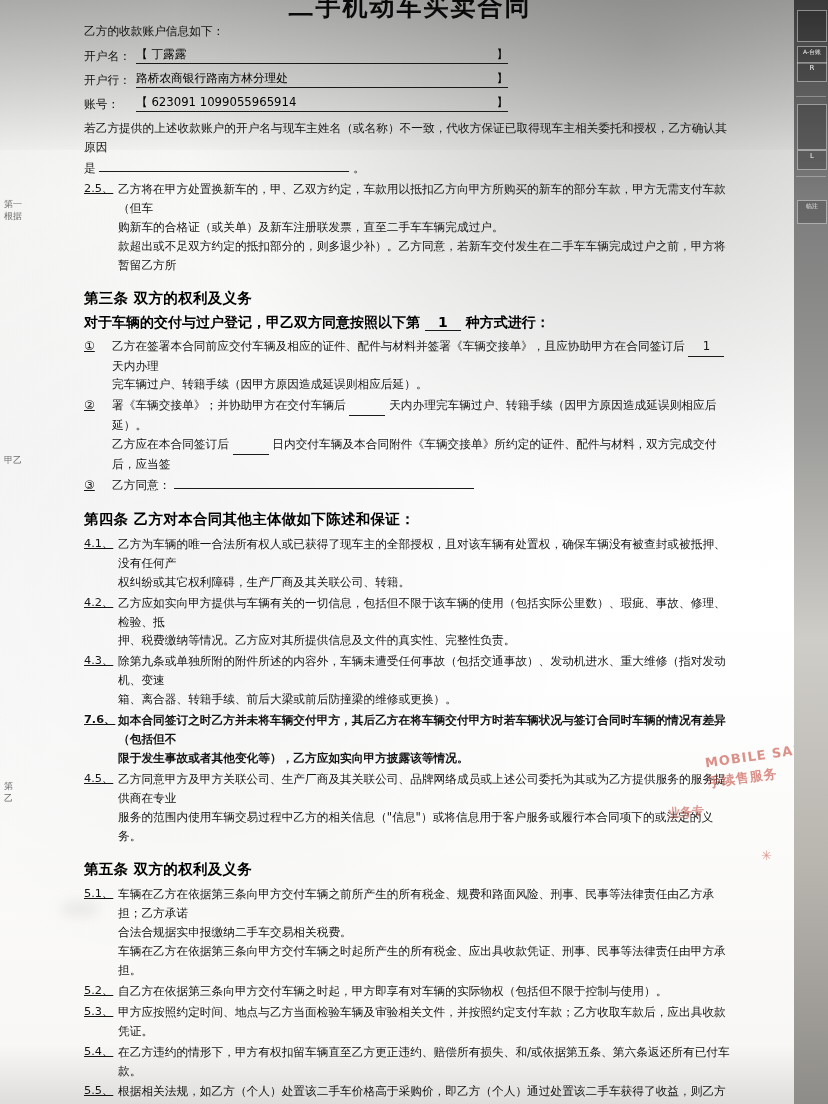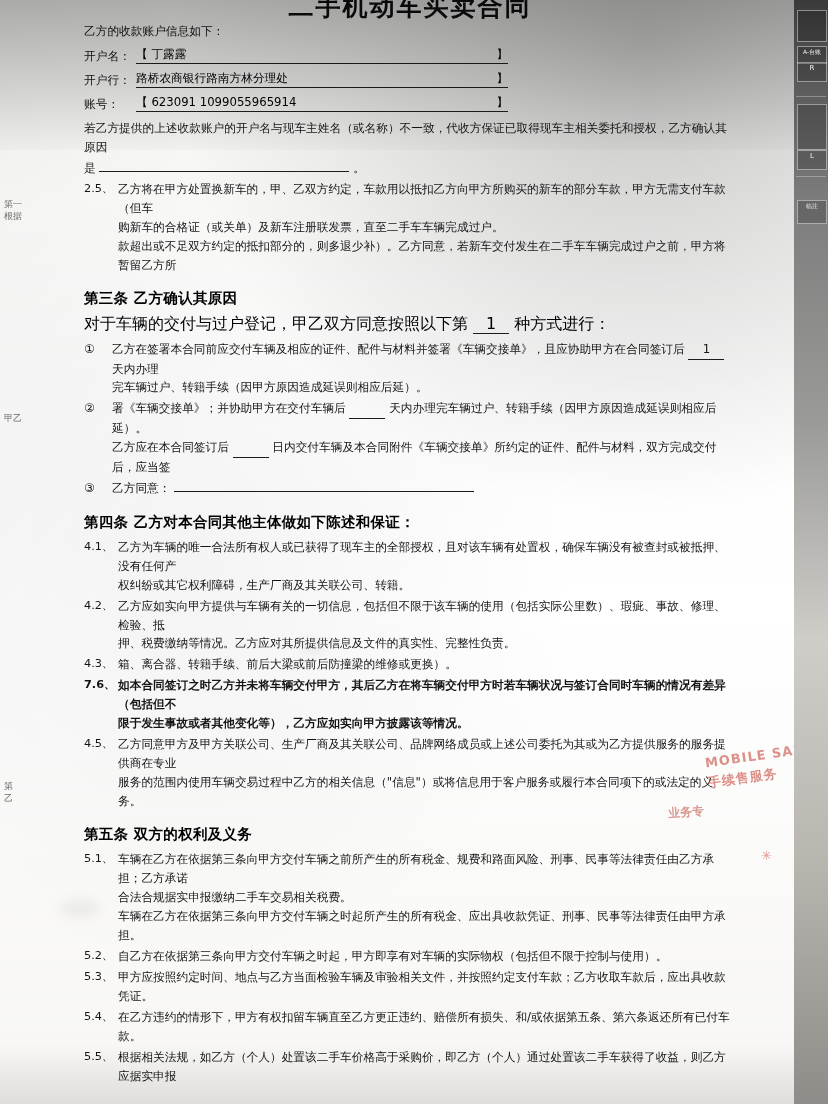--- a/index.html
+++ b/index.html
@@ -61,30 +61,30 @@
     color:#0d0d0d;
   }
   .content { position:absolute; left:84px; top:22px; width:646px; }
 
   .ln {
     font-size:11.7px; color:#151515; line-height:1.62;
     margin:0 0 2px 0;
   }
   .row { display:flex; align-items:flex-start; margin:0 0 2px 0; }
   .num {
-    flex:0 0 34px; font-size:11.3px; color:#141414; line-height:1.62;
+    flex:0 0 34px; font-size:11.3px; color:#141414; line-height:1.62;text-decoration:underline;
   }
   .num.circ { flex:0 0 28px; font-size:12px; }
   .txt { flex:1 1 auto; font-size:11.7px; color:#151515; line-height:1.62; }
   .b { font-weight:bold; }
   .h {
     font-weight:bold; font-size:14.5px; color:#000;
     margin:14px 0 6px 0; letter-spacing:0.3px;
   }
-  .sub { font-weight:normal; font-size:16px; margin:2px 0 5px 0; }
+  .sub { font-weight:bold; font-size:14px; margin:2px 0 5px 0; }
   .fill {
     display:inline-block; border-bottom:1px solid #1b1b1b;
     min-width:36px; text-align:center;
   }
   .fillw { display:inline-block; border-bottom:1px solid #1b1b1b; min-width:120px; }
 
   
   .acct { margin-top:6px; }
   .acctrow { display:flex; align-items:flex-end; margin-bottom:7px; }
   .acctlbl { flex:0 0 52px; font-size:11.7px; color:#151515; }
@@ -163,21 +163,21 @@
 
       <div class="row">
         <div class="num">2.5、</div>
         <div class="txt">
           <div>乙方将在甲方处置换新车的，甲、乙双方约定，车款用以抵扣乙方向甲方所购买的新车的部分车款，甲方无需支付车款（但车</div>
           <div>购新车的合格证（或关单）及新车注册联发票，直至二手车车辆完成过户。</div>
           <div>款超出或不足双方约定的抵扣部分的，则多退少补）。乙方同意，若新车交付发生在二手车车辆完成过户之前，甲方将暂留乙方所</div>
         </div>
       </div>
 
-      <div class="h">第三条 乙方确认其原因</div>
+      <div class="h">第三条 双方的权利及义务</div>
       <div class="sub">
         <span>对于车辆的交付与过户登记，甲乙双方同意按照以下第</span>
         <span class="fill">1</span>
         <span>种方式进行：</span>
       </div>
 
       <div class="row">
         <div class="num circ">①</div>
         <div class="txt">
           <div>乙方在签署本合同前应交付车辆及相应的证件、配件与材料并签署《车辆交接单》，且应协助甲方在合同签订后 <span class="fill">1</span> 天内办理</div>
@@ -213,20 +213,21 @@
       <div class="row">
         <div class="num">4.2、</div>
         <div class="txt">
           <div>乙方应如实向甲方提供与车辆有关的一切信息，包括但不限于该车辆的使用（包括实际公里数）、瑕疵、事故、修理、检验、抵</div>
           <div>押、税费缴纳等情况。乙方应对其所提供信息及文件的真实性、完整性负责。</div>
         </div>
       </div>
       <div class="row">
         <div class="num">4.3、</div>
         <div class="txt">
+          <div>除第九条或单独所附的附件所述的内容外，车辆未遭受任何事故（包括交通事故）、发动机进水、重大维修（指对发动机、变速</div>
           <div>箱、离合器、转籍手续、前后大梁或前后防撞梁的维修或更换）。</div>
         </div>
       </div>
       <div class="row">
         <div class="num b">7.6、</div>
         <div class="txt b">
           <div>如本合同签订之时乙方并未将车辆交付甲方，其后乙方在将车辆交付甲方时若车辆状况与签订合同时车辆的情况有差异（包括但不</div>
           <div>限于发生事故或者其他变化等），乙方应如实向甲方披露该等情况。</div>
         </div>
       </div>
@@ -268,21 +269,21 @@
         </div>
       </div>
 
     </div>
   </div>
 
   <div class="leftmarks" style="top:198px">
     <div>第一</div>
     <div>根据</div>
   </div>
-  <div class="leftmarks" style="top:412px">
+  <div class="leftmarks" style="top:454px">
     <div>甲乙</div>
   </div>
   <div class="leftmarks" style="top:780px">
     <div>第</div>
     <div>乙</div>
   </div>
 
   <div class="stamp-red">
     MOBILE SAL<br>手续售服务
   </div>

